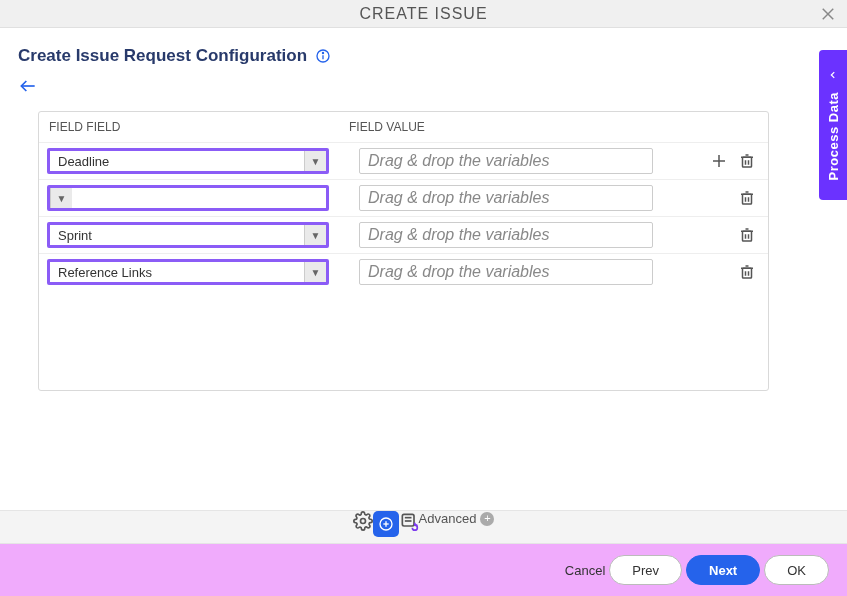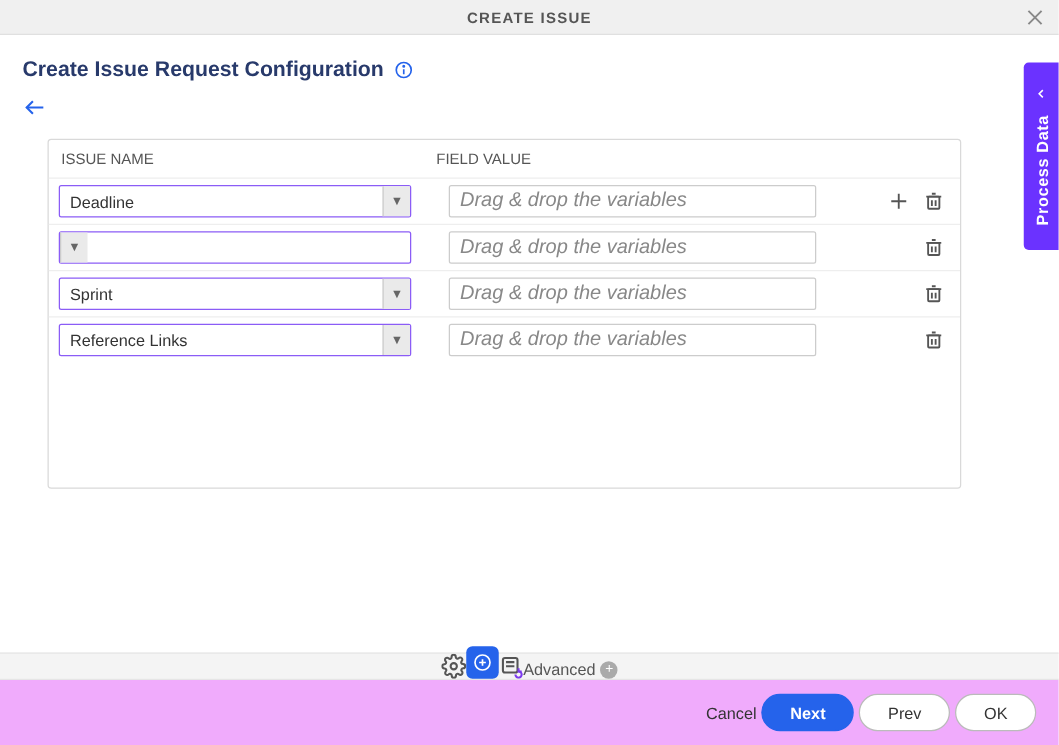--- a/index.html
+++ b/index.html
@@ -16,24 +16,24 @@
   .header {
     background: #f0f0f0;
     height: 28px;
     display: flex;
     align-items: center;
     justify-content: center;
     position: relative;
     border-bottom: 1px solid #e0e0e0;
   }
   .header-title {
-    font-size: 12px;
+    font-size: 16px;
     letter-spacing: 1px;
     color: #555;
-    font-weight: 700;
+    font-weight: 400;
   }
   .close-icon {
     position: absolute;
     right: 10px;
     top: 5px;
     width: 18px;
     height: 18px;
     color: #888;
     cursor: pointer;
   }
@@ -85,21 +85,21 @@
     display: flex;
     align-items: center;
     padding: 5px 8px 5px 8px;
     border-bottom: 1px solid #eee;
     gap: 30px;
   }
   .table-row:last-of-type { border-bottom: none; }
   .field-select {
     display: flex;
     width: 282px;
-    border: 1px solid #8b5cf6;
+    border: 3px solid #8b5cf6;
     border-radius: 2px;
     height: 26px;
     align-items: center;
     background: #fff;
   }
   .field-select-label {
     flex: 1;
     padding: 0 8px;
     font-size: 13px;
     color: #333;
@@ -171,23 +171,23 @@
     margin-bottom: 6px;
   }
   .toolbar {
     position: absolute;
     bottom: 52px;
     left: 0;
     right: 0;
     background: #f4f4f4;
     border-top: 1px solid #e5e5e5;
     border-bottom: 1px solid #e5e5e5;
-    height: 22px;
-    display: flex;
-    align-items: flex-end;
+    height: 34px;
+    display: flex;
+    align-items: flex-start;
     justify-content: center;
   }
   .toolbar-icon {
     width: 20px;
     height: 20px;
     color: #555;
     cursor: pointer;
   }
   .toolbar-icon-primary {
     width: 26px;
@@ -286,21 +286,21 @@
   </div>
   <span class="back-arrow" style="display:inline-block">
     <svg viewBox="0 0 24 24" fill="none" stroke="currentColor" stroke-width="2">
         <line x1="4" y1="12" x2="20" y2="12"></line>
         <polyline points="10 6 4 12 10 18"></polyline>
       </svg>
   </span>
 
   <div class="table-wrap">
     <div class="table-header">
-      <div class="col-name">ISSUE NAME</div>
+      <div class="col-name">FIELD FIELD</div>
       <div class="col-value">FIELD VALUE</div>
     </div>
 
     <div class="table-row">
       <div class="field-select">
         <span class="field-select-label">Deadline</span>
         <span class="field-select-caret">▼</span>
       </div>
       <div class="field-value">Drag &amp; drop the variables</div>
       <div class="row-actions">
@@ -414,16 +414,16 @@
       </svg>
   </span>
   <span class="advanced-chip">
     <span>Advanced</span>
     <span class="advanced-plus">+</span>
   </span>
 </div>
 
 <div class="footer">
   <span class="btn-link">Cancel</span>
+  <span class="btn">Prev</span>
   <span class="btn btn-primary">Next</span>
-  <span class="btn">Prev</span>
   <span class="btn">OK</span>
 </div>
 
 </body></html>

